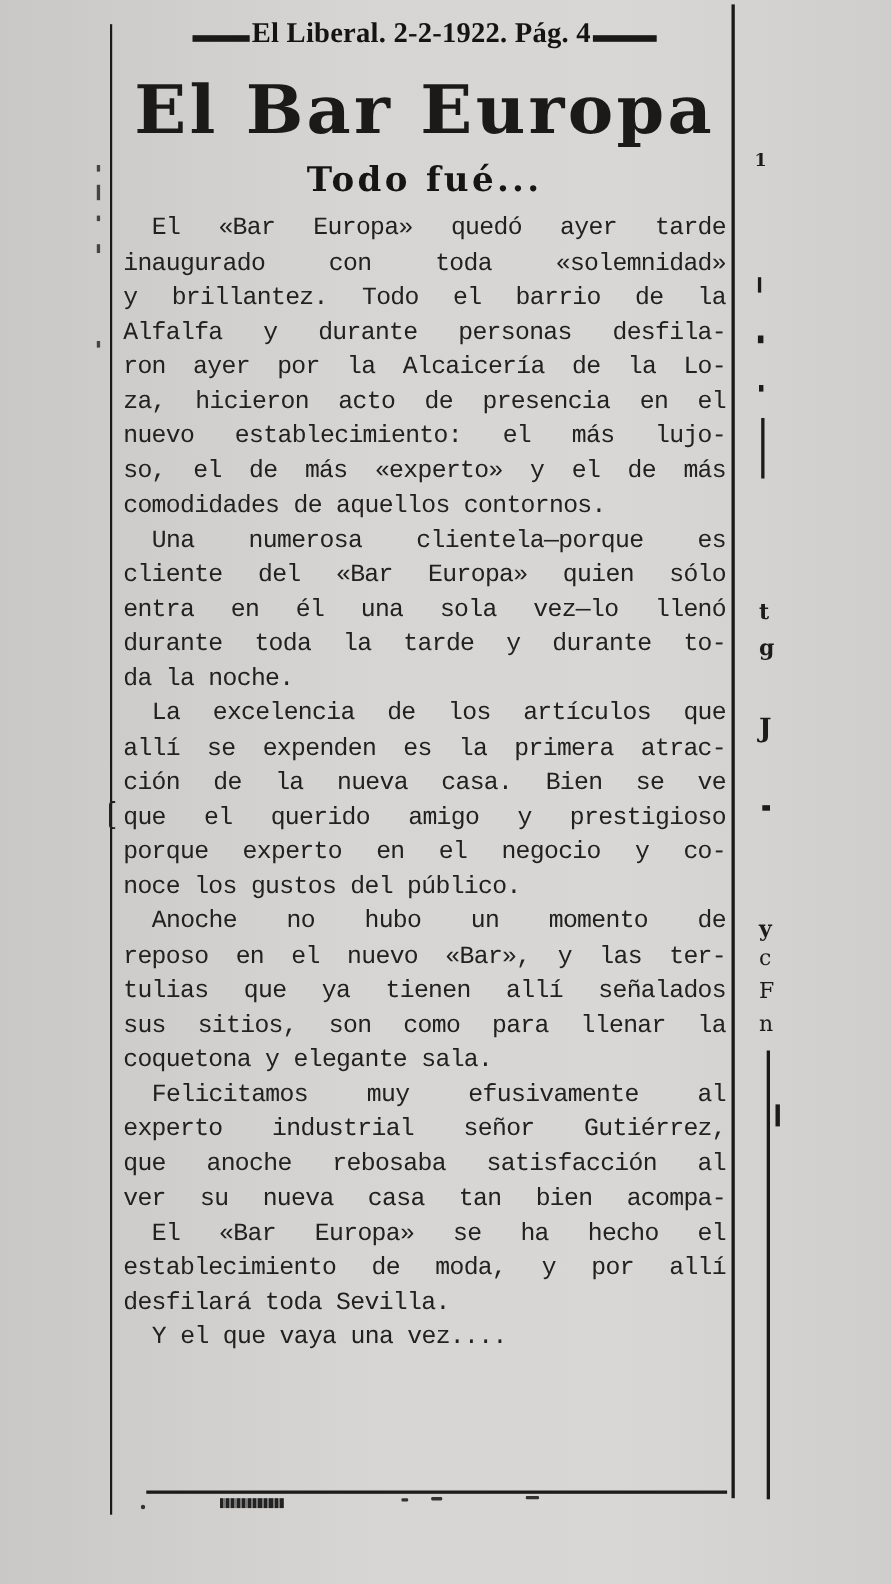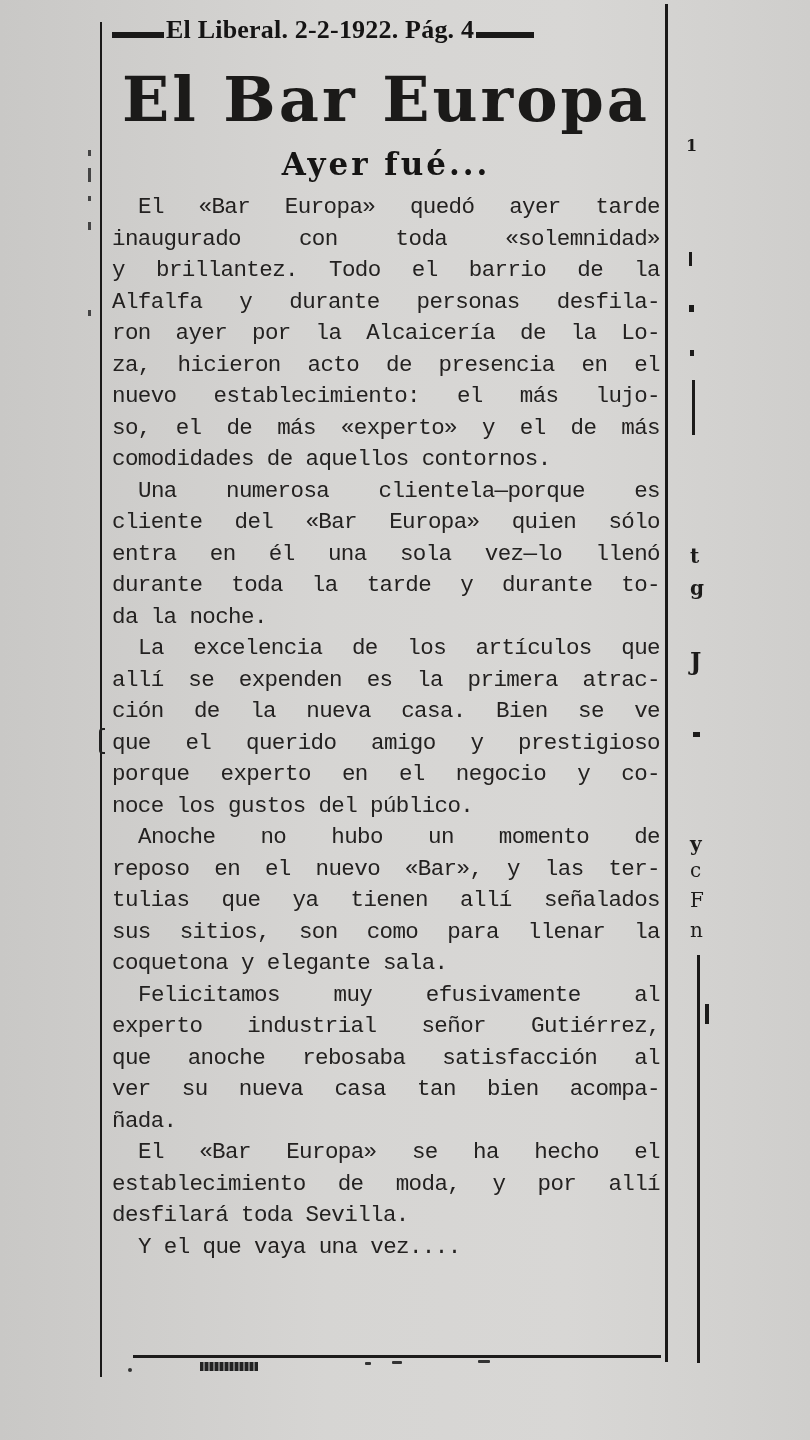--- a/index.html
+++ b/index.html
@@ -17,21 +17,21 @@
   .rule { position: absolute; background: #1a1918; }
   .rule-left { left: 100px; top: 22px; width: 2px; height: 1355px; }
   .rule-right { left: 665px; top: 4px; width: 3px; height: 1358px; }
   .rule-far-right { left: 697px; top: 955px; width: 3px; height: 408px; }
   .bracket { position: absolute; left: 99px; top: 728px; width: 4px; height: 22px; border-left: 2px solid #222; border-top: 2px solid #222; border-bottom: 2px solid #222; border-radius: 4px 0 0 4px; }
 
   .article {
     position: absolute; left: 112px; top: 10px; width: 548px;
   }
   .header-line {
-    display: flex; align-items: center; justify-content: flex-start;
+    display: flex; align-items: center; justify-content: center;
     font-family: "Liberation Serif", serif; font-weight: bold;
     font-size: 26px; letter-spacing: 0.2px; height: 40px; color: #151414;
   }
   .header-line .dash { display: inline-block; height: 6px; background: #1a1918; }
   .header-line .dash.l { width: 52px; margin-right: 2px; margin-top: 10px; }
   .header-line .dash.r { width: 58px; margin-left: 2px; margin-top: 10px; }
   .headline {
     font-family: "DejaVu Serif", serif;
     font-size: 62px; font-weight: bold; letter-spacing: 3px;
     text-align: center; margin-top: 14px; line-height: 72px; color: #1b1a19;
@@ -101,21 +101,21 @@
   <span class="margin-glyph" style="left:690px;top:920px;font-weight:normal;">n</span>
   <div class="margin-bar" style="left:705px;top:1004px;width:4px;height:20px;"></div>
 
   <div class="article">
     <div class="header-line">
       <span class="dash l"></span>
       <span>El Liberal. 2-2-1922. Pág. 4</span>
       <span class="dash r"></span>
     </div>
     <div class="headline">El Bar Europa</div>
-    <div class="subhead">Ayer fué...</div>
+    <div class="subhead">Todo fué...</div>
     <div class="body-text" id="body">
         <span class="line indent">El «Bar Europa» quedó ayer tarde</span>
         <span class="line">inaugurado con toda «solemnidad»</span>
         <span class="line">y brillantez. Todo el barrio de la</span>
         <span class="line">Alfalfa y durante personas desfila-</span>
         <span class="line">ron ayer por la Alcaicería de la Lo-</span>
         <span class="line">za, hicieron acto de presencia en el</span>
         <span class="line">nuevo establecimiento: el más lujo-</span>
         <span class="line">so, el de más «experto» y el de más</span>
         <span class="line last">comodidades de aquellos contornos.</span>
@@ -132,21 +132,20 @@
         <span class="line last">noce los gustos del público.</span>
         <span class="line indent">Anoche no hubo un momento de</span>
         <span class="line">reposo en el nuevo «Bar», y las ter-</span>
         <span class="line">tulias que ya tienen allí señalados</span>
         <span class="line">sus sitios, son como para llenar la</span>
         <span class="line last">coquetona y elegante sala.</span>
         <span class="line indent">Felicitamos muy efusivamente al</span>
         <span class="line">experto industrial señor Gutiérrez,</span>
         <span class="line">que anoche rebosaba satisfacción al</span>
         <span class="line">ver su nueva casa tan bien acompa-</span>
-        <span class="line last">ñada.</span>
         <span class="line indent">El «Bar Europa» se ha hecho el</span>
         <span class="line">establecimiento de moda, y por allí</span>
         <span class="line last">desfilará toda Sevilla.</span>
         <span class="line indent last">Y el que vaya una vez....</span>
       </div>
   </div>
 
   <div class="bottom-rule"></div>
   <div class="bottom-mark"></div>
   <div class="bottom-dot" style="left:128px;top:1368px;"></div>

